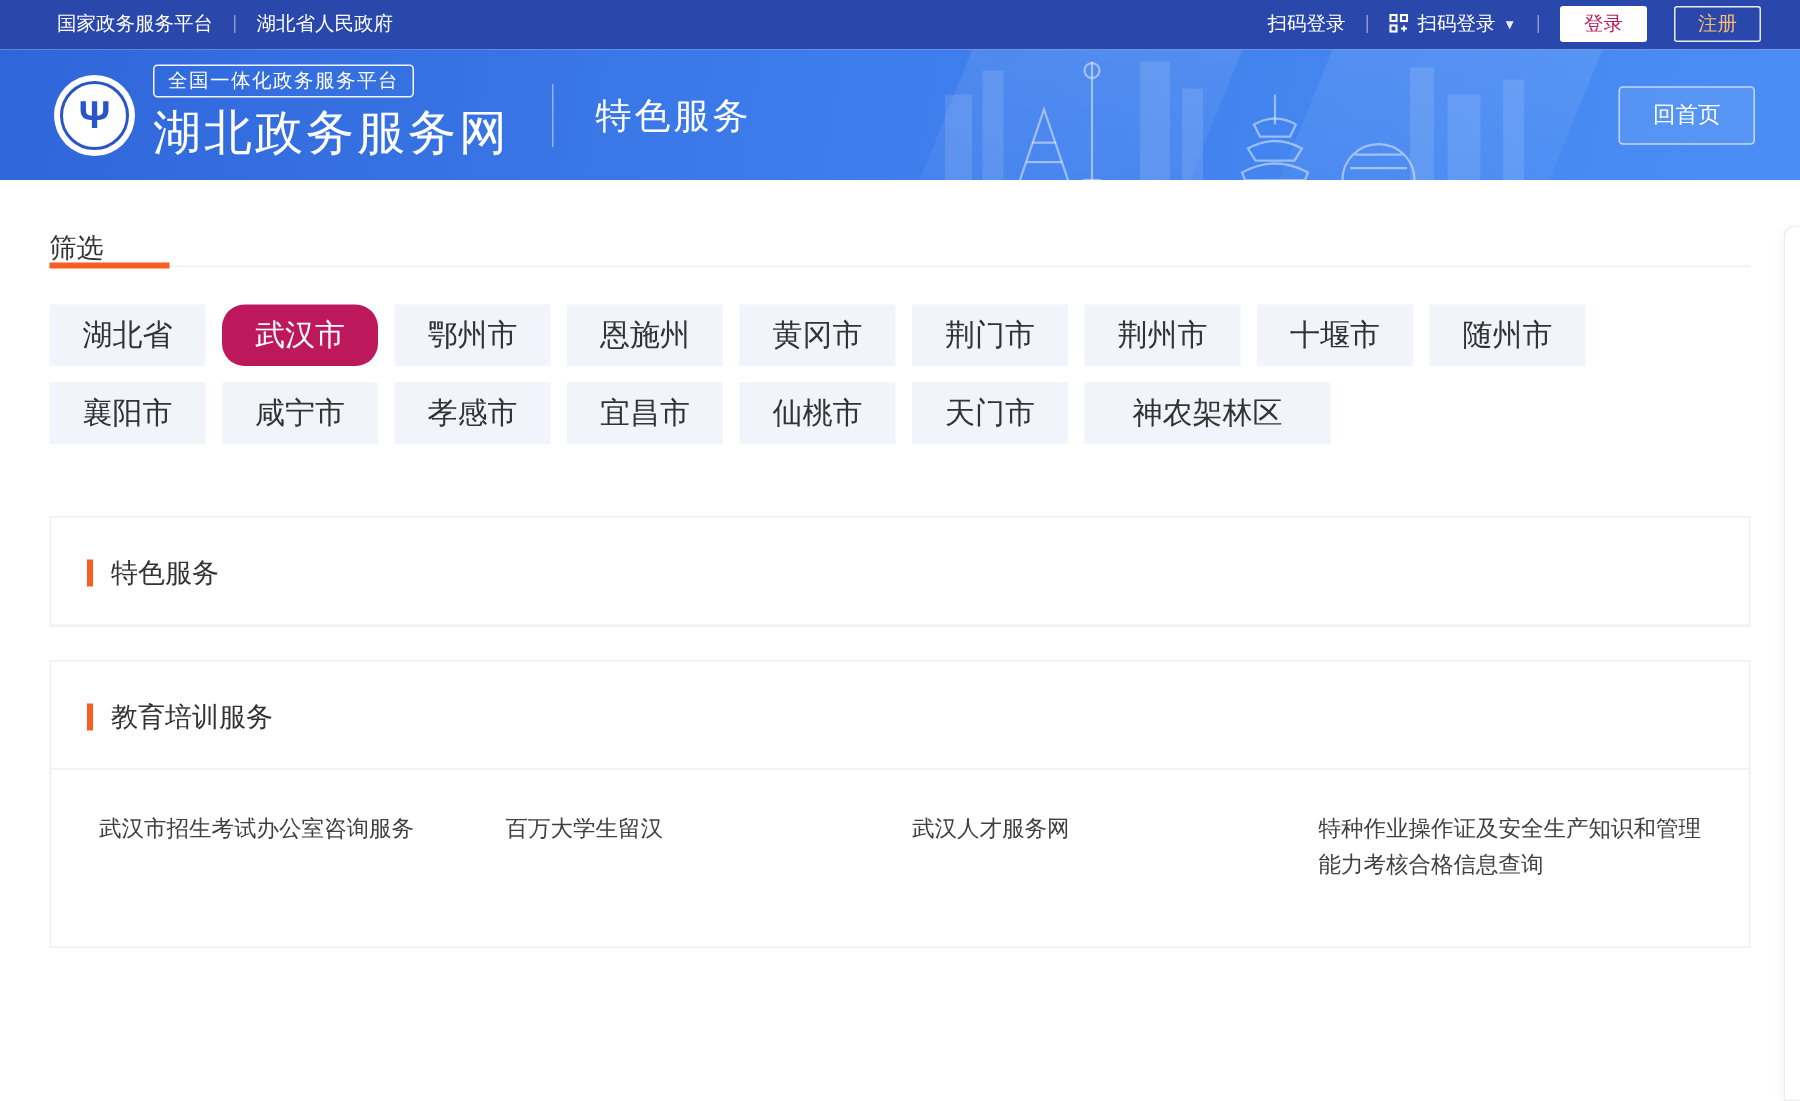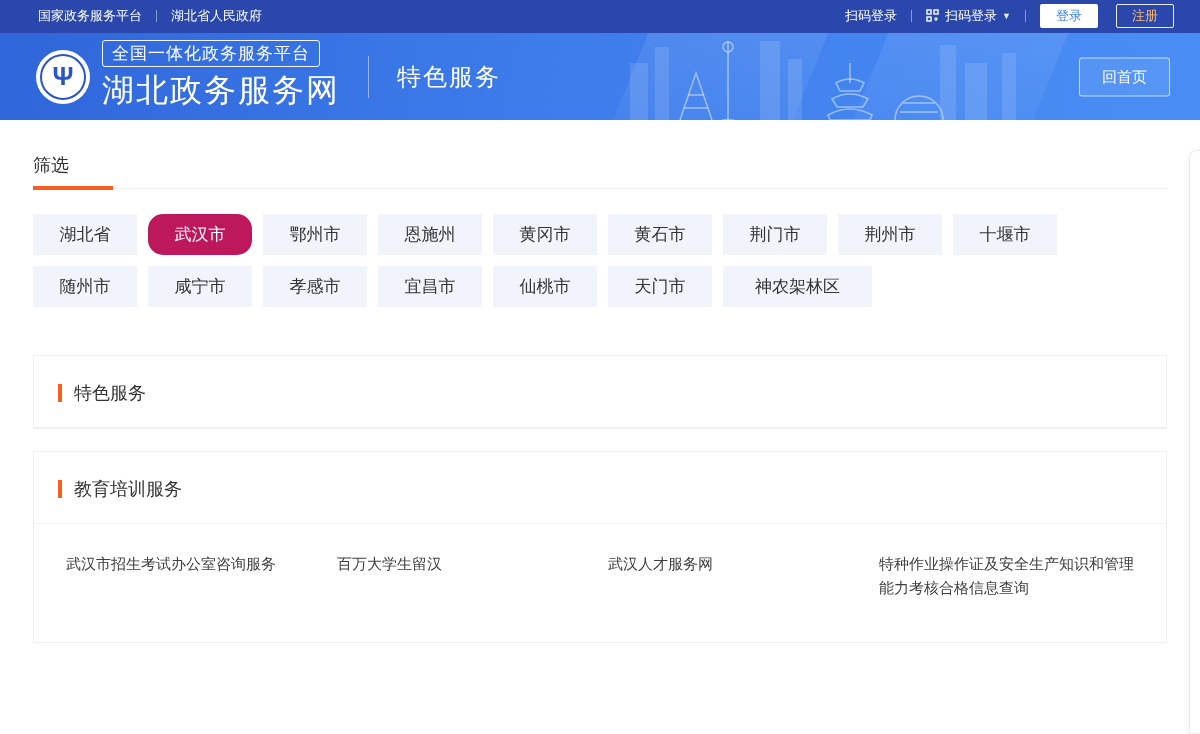--- a/index.html
+++ b/index.html
@@ -8,59 +8,59 @@
 
   
   .topbar { height:33px; background:#2a47ab; display:flex; align-items:center;
             justify-content:space-between; padding:0 26px 2px 38px; }
   .topbar, .topbar a { color:#fff; font-size:13px; }
   .tb-left, .tb-right { display:flex; align-items:center; }
   .tb-link { cursor:pointer; }
   .tb-sep { width:1px; height:12px; background:rgba(255,255,255,.45); margin:0 14px; }
   .qr-icon { width:13px; height:13px; margin-right:6px; display:inline-block; }
   .caret { font-size:9px; margin-left:5px; opacity:.9; }
-  .btn-login { background:#fff; color:#3b82f6; font-size:13px; padding:3px 16px;
+  .btn-login { background:#fff; color:#be185d; font-size:13px; padding:3px 16px;
                border-radius:2px; cursor:pointer; margin-right:18px; }
   .btn-register { border:1px solid rgba(255,255,255,.9); color:#fdba74; font-size:13px;
                   padding:2px 15px; border-radius:2px; cursor:pointer; }
 
   
   .banner { position:relative; height:87px; overflow:hidden;
             background:linear-gradient(100deg,#2f66d9 0%,#3d7ceb 45%,#4a8ef5 100%);
             display:flex; align-items:center; padding:0 30px 0 36px; }
   .banner .streak { position:absolute; top:-30px; width:180px; height:200px;
                     background:linear-gradient(rgba(255,255,255,.10),rgba(255,255,255,0));
                     transform:skewX(-22deg); }
   .skyline { position:absolute; left:610px; bottom:0; opacity:.85; }
   .logo-wrap { position:relative; display:flex; align-items:center; }
   .logo-circle { width:54px; height:54px; border-radius:50%; background:#fff;
                  display:flex; align-items:center; justify-content:center; flex:none; }
   .logo-inner { width:46px; height:46px; border-radius:50%; border:2px solid #2a55c8;
                 display:flex; align-items:center; justify-content:center;
                 color:#2a55c8; font-size:26px; font-weight:bold; }
   .logo-text { margin-left:12px; }
   .platform-tag { display:inline-block; border:1px solid rgba(255,255,255,.95);
-                  border-radius:3px; color:#fff; font-size:17px; padding:1px 9px;
+                  border-radius:3px; color:#fff; font-size:13px; padding:1px 9px;
                   letter-spacing:1px; }
   .site-name { color:#fff; font-size:32px; font-weight:normal; letter-spacing:2px; margin-top:2px; }
   .banner-divider { width:1px; height:42px; background:rgba(255,255,255,.45); margin:0 28px; }
   .page-title { color:#fff; font-size:24px; letter-spacing:2px; position:relative; }
   .btn-home { position:absolute; right:30px; top:50%; transform:translateY(-50%);
               border:1px solid rgba(255,255,255,.65); background:rgba(255,255,255,.08);
               color:#fff; font-size:15px; padding:9px 22px; border-radius:3px; cursor:pointer; }
 
   
   .content { padding:0 33px; }
   .filter-head { margin-top:33px; position:relative; border-bottom:1px solid #f0f0f0;
-                 padding-bottom:11px; }
+                 }
   .filter-title { font-size:18px; color:#333; font-weight:400; display:inline-block; }
   .filter-underline { position:absolute; left:0; bottom:-2px; width:80px; height:4px;
                       background:#f95d22; }
   .regions { margin-top:25px; display:flex; flex-wrap:wrap; gap:11px 11px; }
-  .region { min-width:104px; height:41px; background:#f1f4fa; color:#333; font-size:17px;
+  .region { min-width:104px; height:41px; background:#f1f4fa; color:#333; font-size:20px;
             display:flex; align-items:center; justify-content:center; cursor:pointer;
             padding:0 12px; }
   .region.active { background:#be185d; color:#fff;border-radius:15px; }
   .region.wide { padding:0 32px; }
 
   
   .card { margin-top:48px; border:1px solid #efefef; background:#fff; }
   .card + .card { margin-top:22px; }
   .card-head { display:flex; align-items:center; padding:25px 24px 22px; }
   .accent-bar { width:4px; height:18px; background:#f95d22; margin-right:12px; flex:none; }
@@ -152,25 +152,25 @@
     <span class="filter-title">筛选</span>
     <span class="filter-underline"></span>
   </div>
 
   <div class="regions">
     <div class="region">湖北省</div>
     <div class="region active">武汉市</div>
     <div class="region">鄂州市</div>
     <div class="region">恩施州</div>
     <div class="region">黄冈市</div>
-    <div class="region">黄石市</div>
     <div class="region">荆门市</div>
     <div class="region">荆州市</div>
     <div class="region">十堰市</div>
     <div class="region">随州市</div>
+    <div class="region">襄阳市</div>
     <div class="region">咸宁市</div>
     <div class="region">孝感市</div>
     <div class="region">宜昌市</div>
     <div class="region">仙桃市</div>
     <div class="region">天门市</div>
     <div class="region wide">神农架林区</div>
   </div>
 
   <div class="card">
     <div class="card-head">

